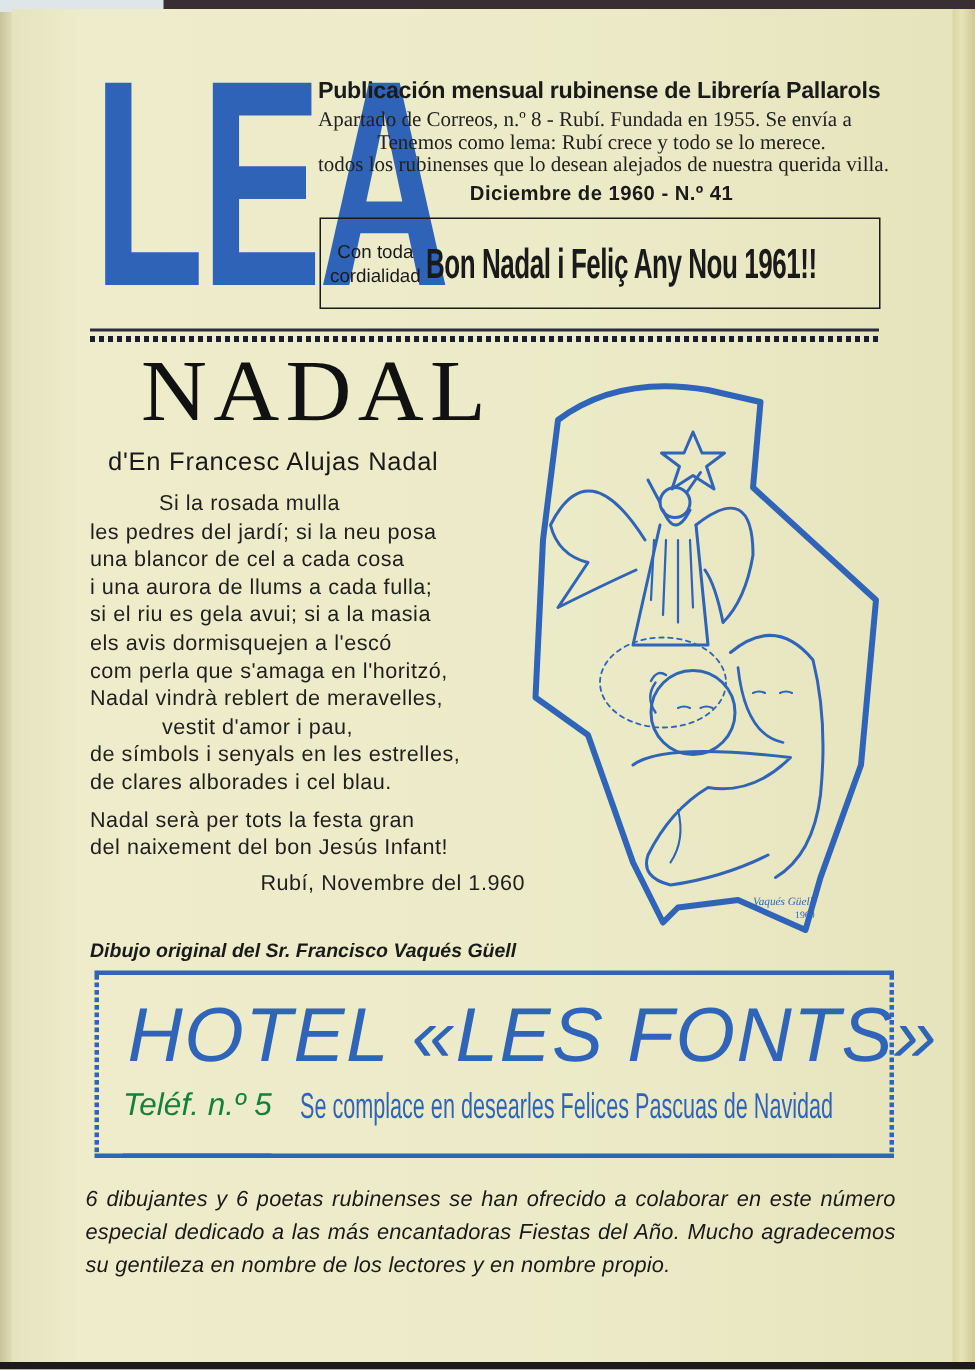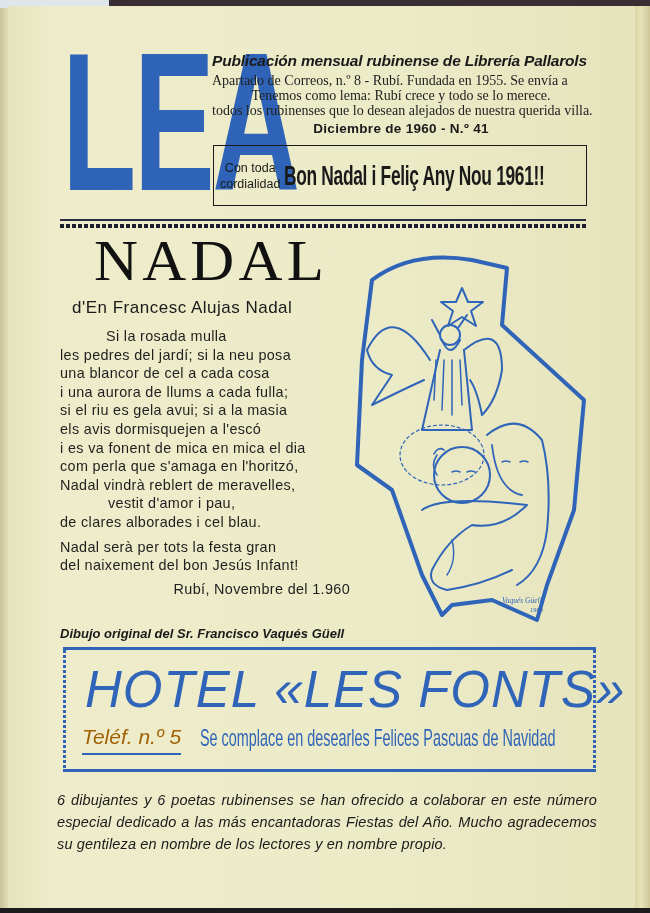--- a/index.html
+++ b/index.html
@@ -22,21 +22,21 @@
 
   
   .logo {
     position:absolute; left:62px; top:48px; width:142px; height:150px;
     color:#2e63b8; font-family:"Liberation Sans Narrow","Liberation Sans", sans-serif;
     font-weight:bold; font-size:196px; line-height:150px; letter-spacing:-4px;
     transform:scaleX(0.62); transform-origin:left top; white-space:nowrap;
   }
   .masthead-info { position:absolute; left:212px; top:52px; width:378px; }
   .pub-title {
-    font-family:"Liberation Sans", sans-serif; font-style:italic; font-weight:bold;
+    font-family:"Liberation Sans", sans-serif; font-weight:bold;
     font-size:15.5px; color:#1a1a1a; white-space:nowrap; letter-spacing:-0.2px;
   }
   .pub-line {
     font-family:"Liberation Serif", serif; font-size:14px; color:#222;
     line-height:15px; text-align:justify; white-space:nowrap;
   }
   .pub-line.center { text-align:center; }
   .issue {
     text-align:center; font-family:"Liberation Sans", sans-serif; font-weight:bold;
     font-size:13.5px; color:#1a1a1a; margin-top:3px; letter-spacing:0.3px;
@@ -104,22 +104,22 @@
     background-size:3px 5px;
   }
   .ad::before { left:0; } .ad::after { right:0; }
   .ad-title {
     position:absolute; left:22px; top:10px; width:490px; text-align:center;
     font-family:"Liberation Sans", sans-serif; font-style:italic; font-size:51px;
     color:#2f64b8; letter-spacing:1px; white-space:nowrap; line-height:60px;
   }
   .ad-phone {
     position:absolute; left:19px; top:75px; font-family:"Liberation Sans", sans-serif;
-    font-style:italic; font-size:21px; color:#a16207; white-space:nowrap;
-    padding-bottom:4px; border-bottom:2px solid #2f64b8;text-align:right;
+    font-style:italic; font-size:21px; color:#15803d; white-space:nowrap;
+    padding-bottom:20px; border-bottom:2px solid #2f64b8;text-align:right;
   }
   .ad-slogan {
     position:absolute; left:137px; top:74px; font-family:"Liberation Sans Narrow","Liberation Sans", sans-serif;
     font-size:24px; color:#2f64b8; white-space:nowrap;
     transform:scaleX(0.6); transform-origin:left top;
   }
 
   
   .closing {
     position:absolute; left:57px; top:789px; width:540px;
@@ -158,24 +158,24 @@
 
 <div class="poem-title">NADAL</div>
 <div class="poem-author">d'En Francesc Alujas Nadal</div>
 <div class="poem">
   <div class="l indent1">Si la rosada mulla</div>
   <div class="l">les pedres del jardí; si la neu posa</div>
   <div class="l">una blancor de cel a cada cosa</div>
   <div class="l">i una aurora de llums a cada fulla;</div>
   <div class="l">si el riu es gela avui; si a la masia</div>
   <div class="l">els avis dormisquejen a l'escó</div>
-  <div class="l">i es va fonent de mica en mica el dia</div>
   <div class="l">com perla que s'amaga en l'horitzó,</div>
   <div class="l">Nadal vindrà reblert de meravelles,</div>
   <div class="l indent2">vestit d'amor i pau,</div>
+  <div class="l">de símbols i senyals en les estrelles,</div>
   <div class="l">de clares alborades i cel blau.</div>
   <div class="gap"></div>
   <div class="l">Nadal serà per tots la festa gran</div>
   <div class="l">del naixement del bon Jesús Infant!</div>
   <div class="l sign">Rubí, Novembre del 1.960</div>
 </div>
 <div class="credit">Dibujo original del Sr. Francisco Vaqués Güell</div>
 
 <svg class="illustration" viewBox="0 0 240 385" fill="none" stroke="#2f64b8" stroke-linecap="round" stroke-linejoin="round">
 

